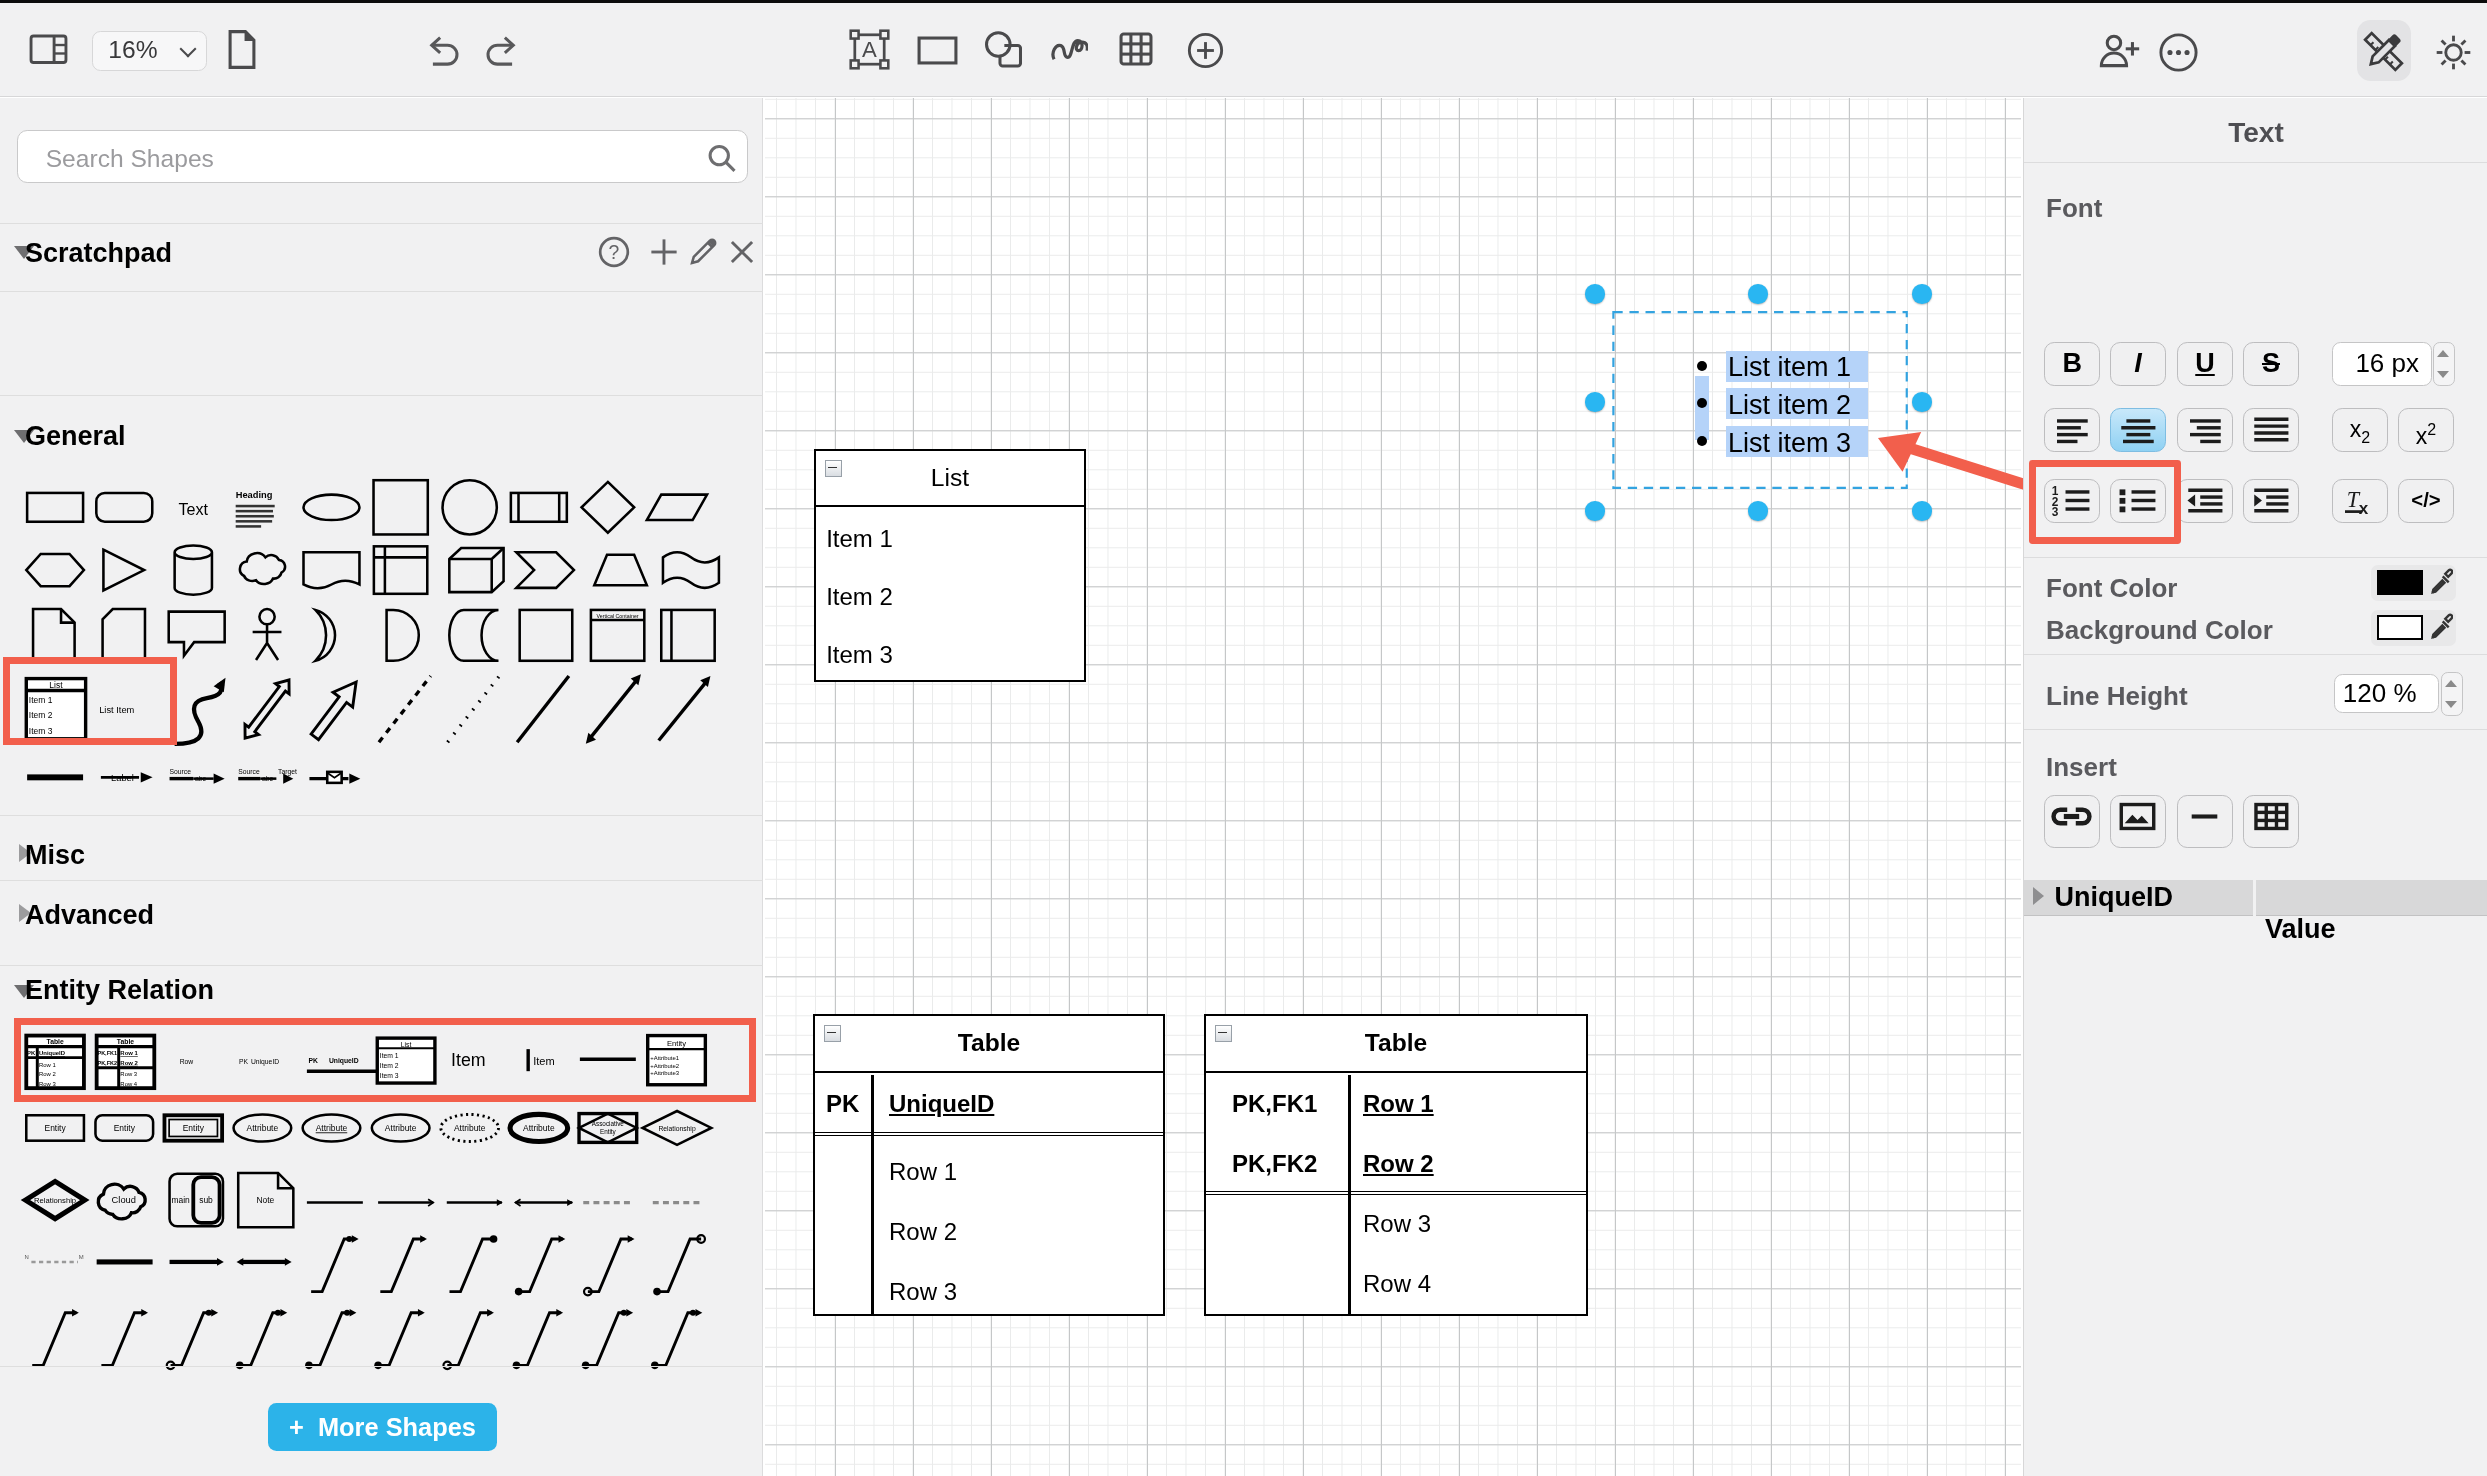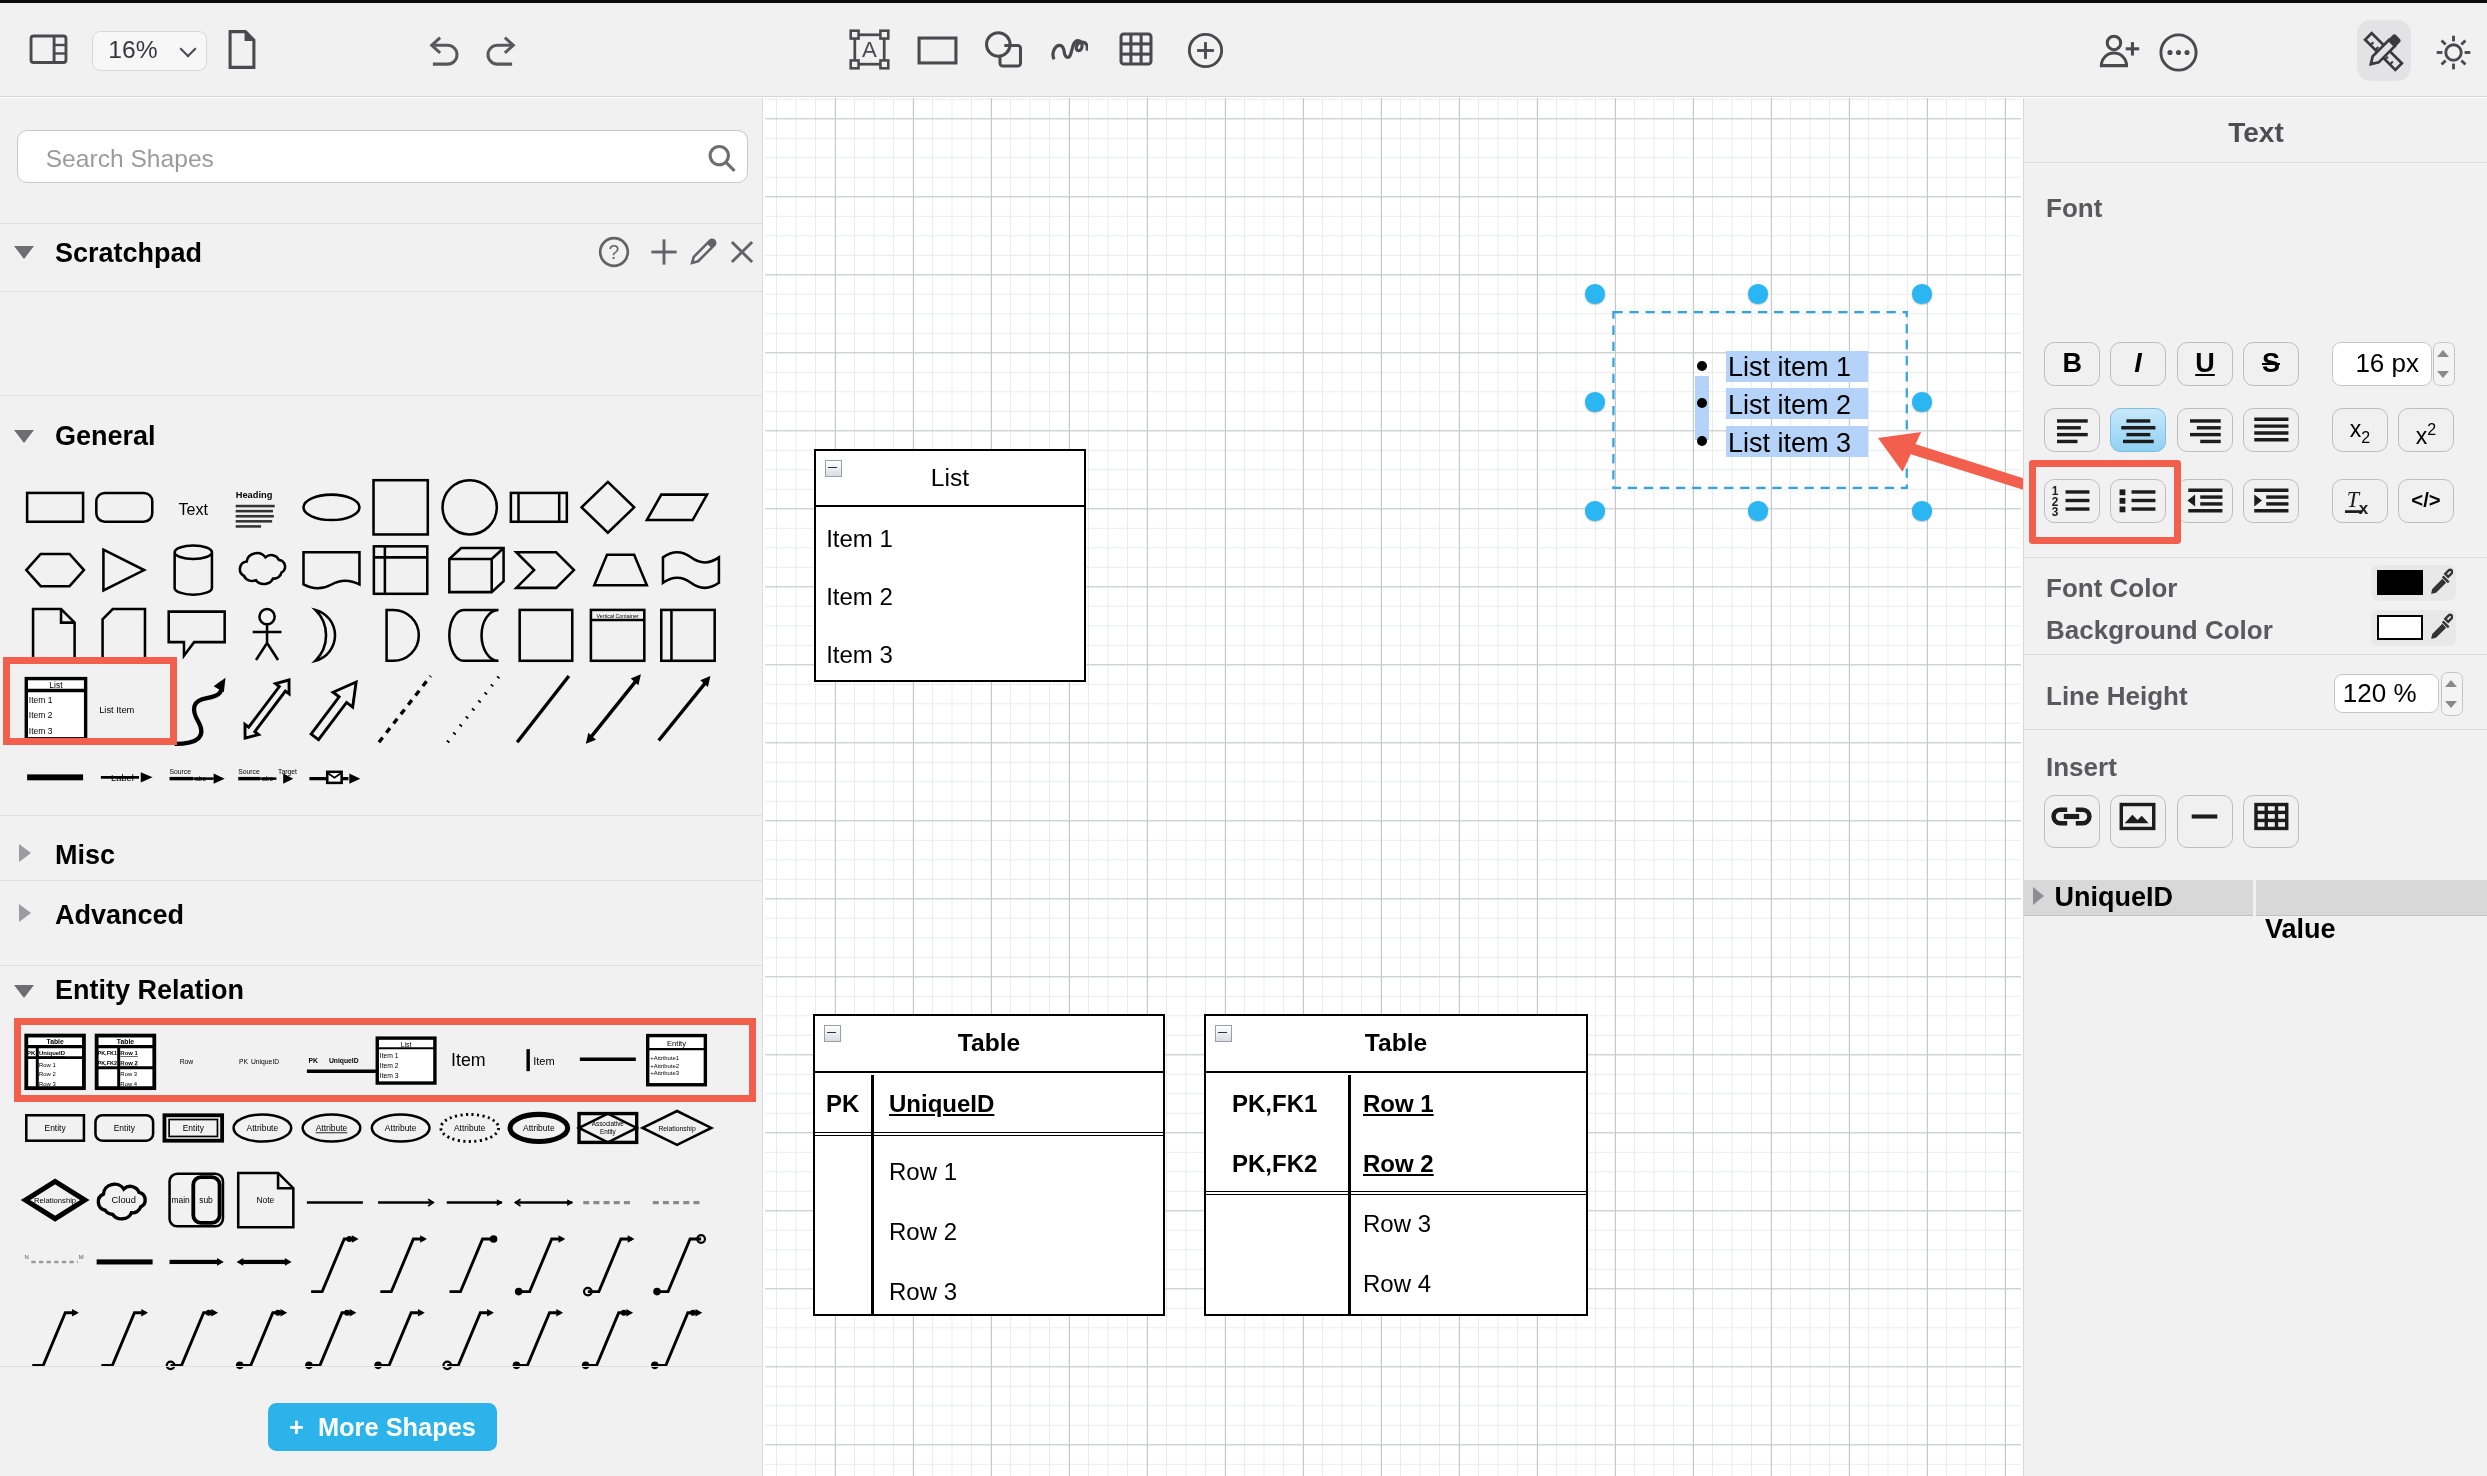--- a/index.html
+++ b/index.html
@@ -8,21 +8,21 @@
 .abs { position:absolute; }
 
 
 #toolbar { position:absolute; left:0; top:0; width:2487px; height:97px;
   background:#f1f1f2; border-bottom:1.7px solid #d7d7d8; z-index:5; }
 
 
 #sidebar { position:absolute; left:0; top:98px; width:763px; height:1378px;
   background:#f1f1f2; border-right:1.7px solid #dcdcdd; }
 .hdiv { position:absolute; left:0; width:763px; height:0; border-top:1.7px solid #dedede; }
-.sechead { position:absolute; left:55px; font-size:27px; font-weight:bold; color:#000; }
+.sechead { position:absolute; left:25px; font-size:27px; font-weight:bold; color:#000; }
 .tri-d { position:absolute; width:0; height:0; border-left:10.2px solid transparent;
   border-right:10.2px solid transparent; border-top:13.6px solid #6e6e70; }
 .tri-r { position:absolute; width:0; height:0; border-top:9.3px solid transparent;
   border-bottom:9.3px solid transparent; border-left:12.7px solid #9c9c9e; }
 
 #search { position:absolute; left:17px; top:32px; width:731px; height:53px;
   background:#fff; border:1.7px solid #c9c9ca; border-radius:10.2px; }
 #search .ph { position:absolute; left:12.7px; top:13.6px; font-size:24.6px; color:#9b9b9e;margin-left:15px; }
 
 #dragbox { position:absolute; left:32px; top:214px; width:709px; height:59px;

